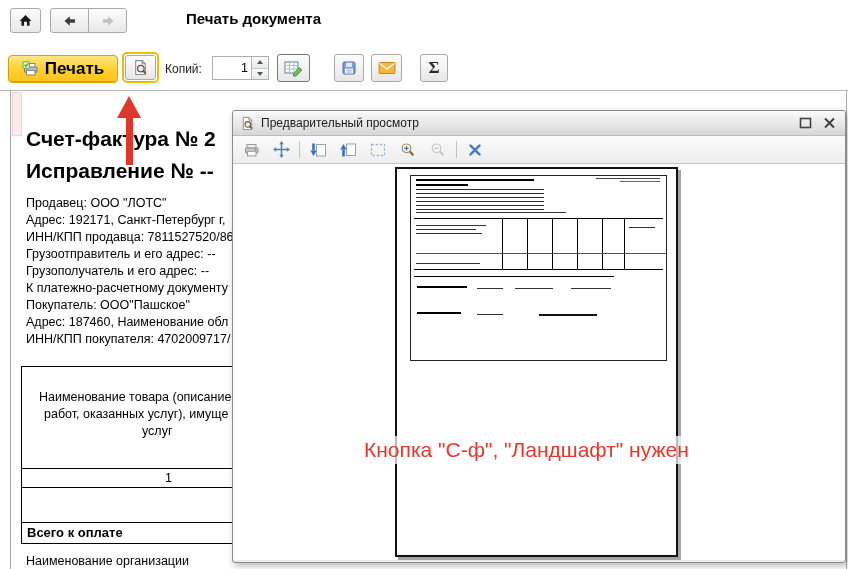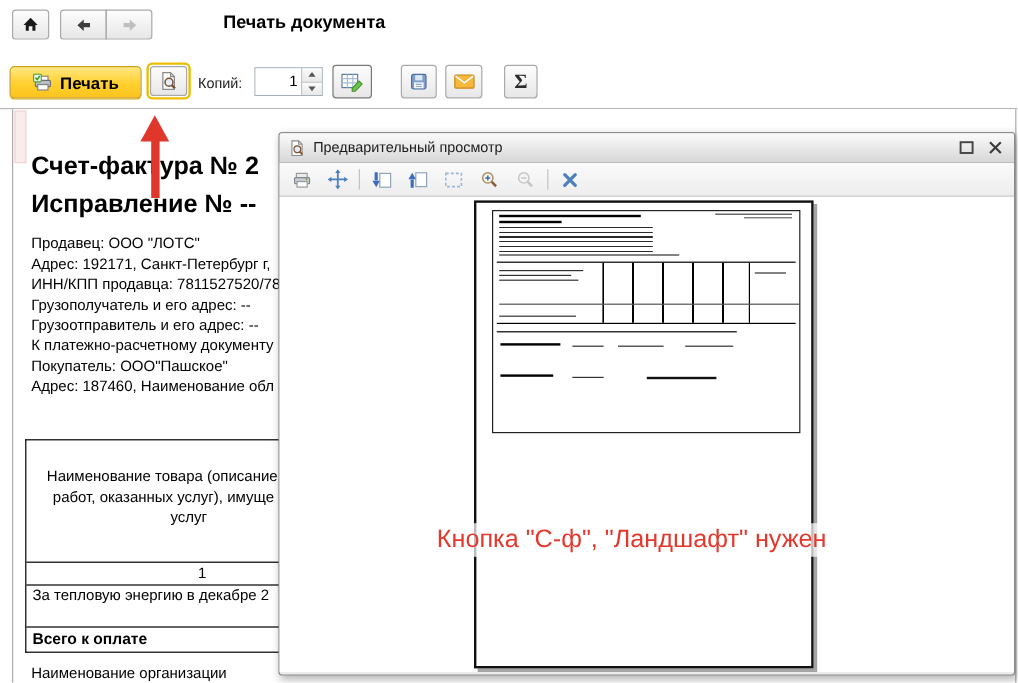--- a/index.html
+++ b/index.html
@@ -21,21 +21,21 @@
     position:absolute; left:186px; top:10px;
     font-size:15px; font-weight:bold; white-space:nowrap;
   }
   
   .print-btn {
     position:absolute; left:8px; top:55px; width:110px; height:27px;
     display:flex; align-items:center; justify-content:center; gap:6px;
     border:1px solid #cfa018; border-radius:4px;
     background:linear-gradient(#ffe782,#ffd02e 55%,#fcc41d);
     box-shadow:0 1px 0 #d9ab12;
-    font-size:14px; font-weight:bold;
+    font-size:17px; font-weight:bold;
   }
   .preview-ring {
     position:absolute; left:122px; top:52px; width:37px; height:31px;
     border:2px solid #edbe00; border-radius:5px; padding:1px;
     display:flex;
   }
   .preview-ring .inner {
     flex:1; display:flex; align-items:center; justify-content:center;
     border:1px solid #a9a9a9; border-radius:3px;
     background:linear-gradient(#fdfdfd,#e7e7e7);
@@ -221,36 +221,36 @@
 
 <div class="doc-area">
   <div class="cell-cursor"></div>
 
   <div class="doc-title" style="top:36px;">Счет-фактура № 2</div>
   <div class="doc-title" style="top:68px;">Исправление № --</div>
 
   <div class="doc-lines">
     <span>Продавец: ООО "ЛОТС"</span>
     <span>Адрес: 192171, Санкт-Петербург г,</span>
-    <span>ИНН/КПП продавца: 7811527520/78</span>
+    <span>ИНН/КПП продавца: 7811527520/86</span>
+    <span>Грузоотправитель и его адрес: --</span>
     <span>Грузополучатель и его адрес: --</span>
-    <span>Грузоотправитель и его адрес: --</span>
     <span>К платежно-расчетному документу</span>
     <span>Покупатель: ООО"Пашское"</span>
     <span>Адрес: 187460, Наименование обл</span>
+    <span>ИНН/КПП покупателя: 4702009717/</span>
   </div>
 
   <div class="doc-table">
     <div class="thdr" style="left:17px; top:23px;">Наименование товара (описание в</div>
     <div class="thdr" style="left:22px; top:40px;text-align:right;">работ, оказанных услуг), имуще</div>
     <div class="thdr" style="left:120px; top:57px;">услуг</div>
     <div class="tline" style="top:101px;"></div>
     <div class="thdr" style="left:143px; top:104px;">1</div>
     <div class="tline" style="top:120px;"></div>
-    <div class="thdr" style="left:5px; top:122px;">За тепловую энергию в декабре  2</div>
     <div class="tline" style="top:155px;"></div>
     <div class="thdr" style="left:5px; top:158px; font-weight:bold; font-size:13px;">Всего к оплате</div>
   </div>
 
   <div class="doc-foot">Наименование организации</div>
 </div>
 
 <div class="arrow-head"></div>
 <div class="arrow-shaft"></div>
 

